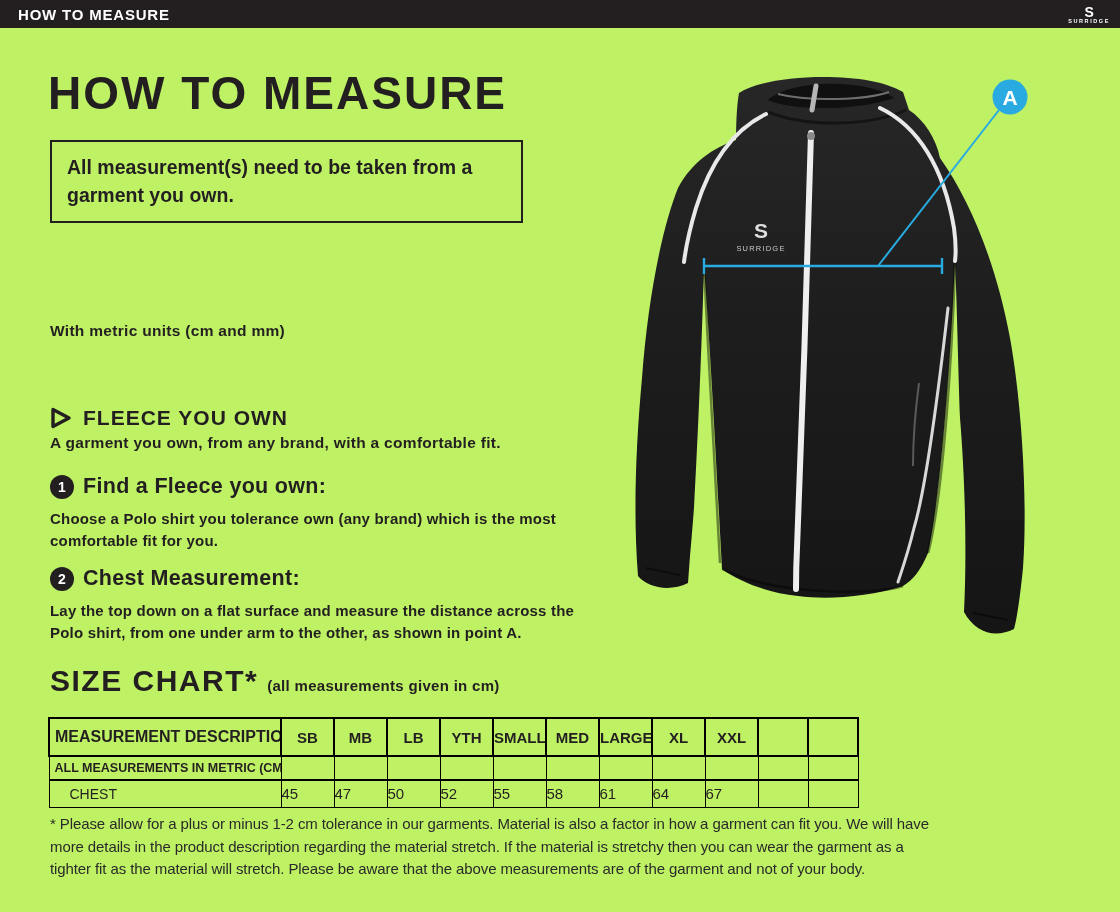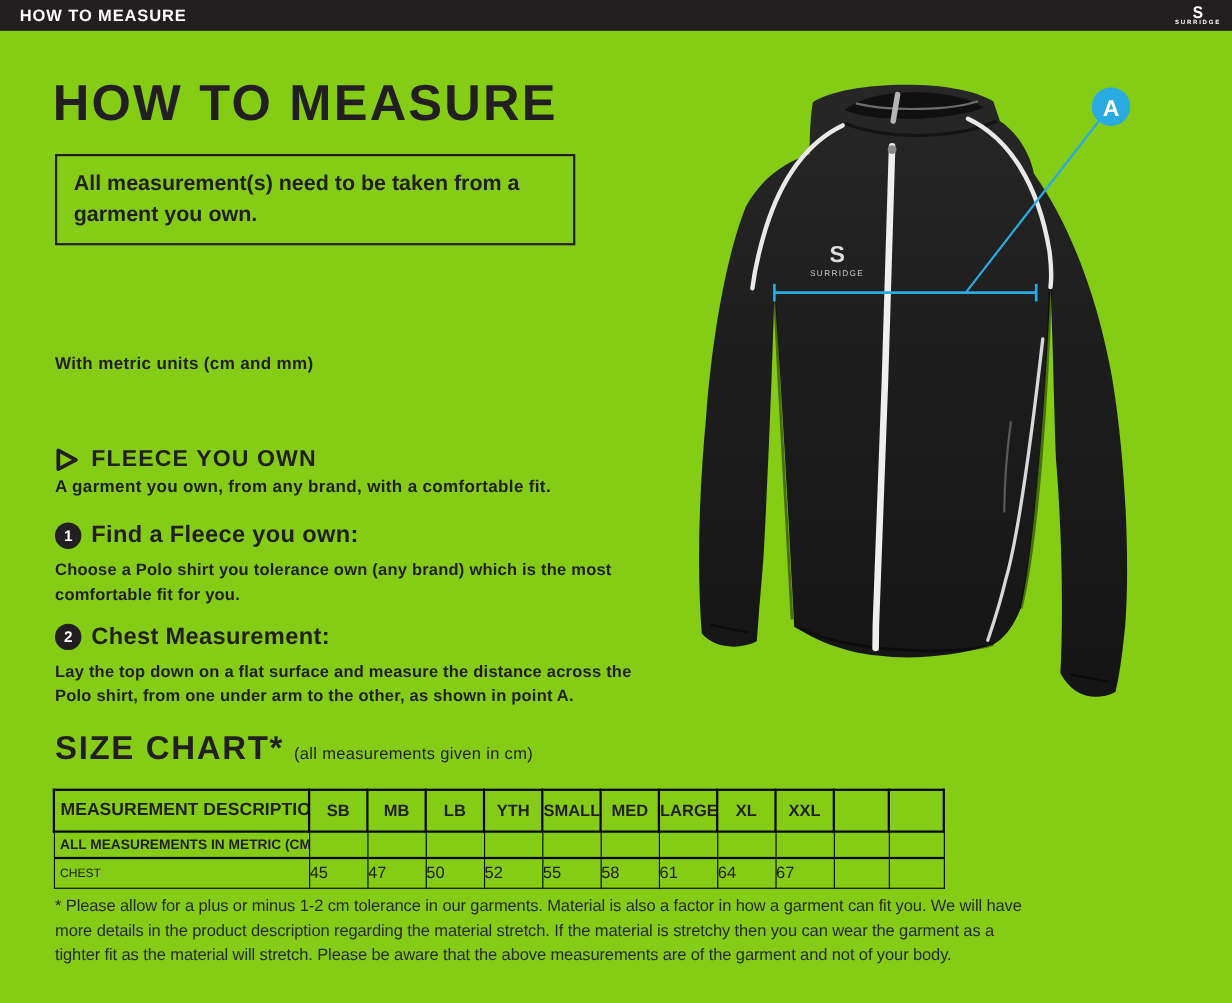--- a/index.html
+++ b/index.html
@@ -4,21 +4,21 @@
 <style>
   * { margin: 0; padding: 0; box-sizing: border-box; }
   html, body { background: #ffffff; }
   body {
     width: 1120px; height: 912px;
     font-family: "Liberation Sans", sans-serif;
     color: #231f20;
     position: relative;
     overflow: hidden;
   }
-  .page { position: absolute; inset: 0; background: #84cc16; }
+  .page { position: absolute; inset: 0; background: #bef264; }
 
   
   .topbar {
     position: absolute; left: 0; top: 0; width: 1120px; height: 28px;
     background: #231f20; color: #fff;
     display: flex; align-items: center; justify-content: space-between;
     padding: 0 10px 0 18px;
   }
   .topbar-title { font-size: 15px; font-weight: bold; letter-spacing: 0.8px; }
   .brand { display: flex; flex-direction: column; align-items: center; line-height: 1; margin-top: 1px; }
@@ -54,32 +54,32 @@
   }
   .step-title { font-size: 21.5px; font-weight: bold; letter-spacing: 0.3px; }
   .step-body { margin-top: 9px; width: 545px; font-size: 15px; font-weight: bold; line-height: 1.45; letter-spacing: 0.2px; }
 
   
   .sc-heading {
     position: absolute; left: 50px; top: 664px;
     font-size: 30px; font-weight: bold; letter-spacing: 1.5px;
     display: flex; align-items: baseline; gap: 9px;
   }
-  .sc-sub { font-size: 15px; font-weight: normal; letter-spacing: 0.3px; }
+  .sc-sub { font-size: 15px; font-weight: bold; letter-spacing: 0.3px; }
   table.size-chart {
     position: absolute; left: 48px; top: 717px; width: 809px;
     border-collapse: collapse; table-layout: fixed;
   }
   .size-chart th, .size-chart td { border: 1px solid #000; overflow: hidden; white-space: nowrap; }
   .size-chart thead th { border: 2px solid #000; font-size: 15px; font-weight: bold; height: 38px; }
   .size-chart thead th.first { text-align: left; padding-left: 5px; font-size: 16px; }
   .size-chart tr.metric-row th { font-size: 12.5px; font-weight: bold; text-align: left; padding-left: 5px; height: 24px; border-bottom: 2px solid #000; }
   .size-chart tr.metric-row td { border-bottom: 2px solid #000; }
   .size-chart tr.data-row td { font-size: 15px; font-weight: normal; height: 27px; text-align: left; }
-  .size-chart tr.data-row td.first { text-align: left; padding-left: 5px; font-size: 11px; }
+  .size-chart tr.data-row td.first { text-align: left; padding-left: 20px; font-size: 14px; }
 
   .footnote {
     position: absolute; left: 50px; top: 813px; width: 895px;
     font-size: 15px; line-height: 1.5; color: #2a2a2a; letter-spacing: -0.1px;
   }
 
   
   .figure { position: absolute; left: 618px; top: 48px; width: 502px; height: 655px; }
   .figure svg { width: 100%; height: 100%; display: block; }
 </style>

